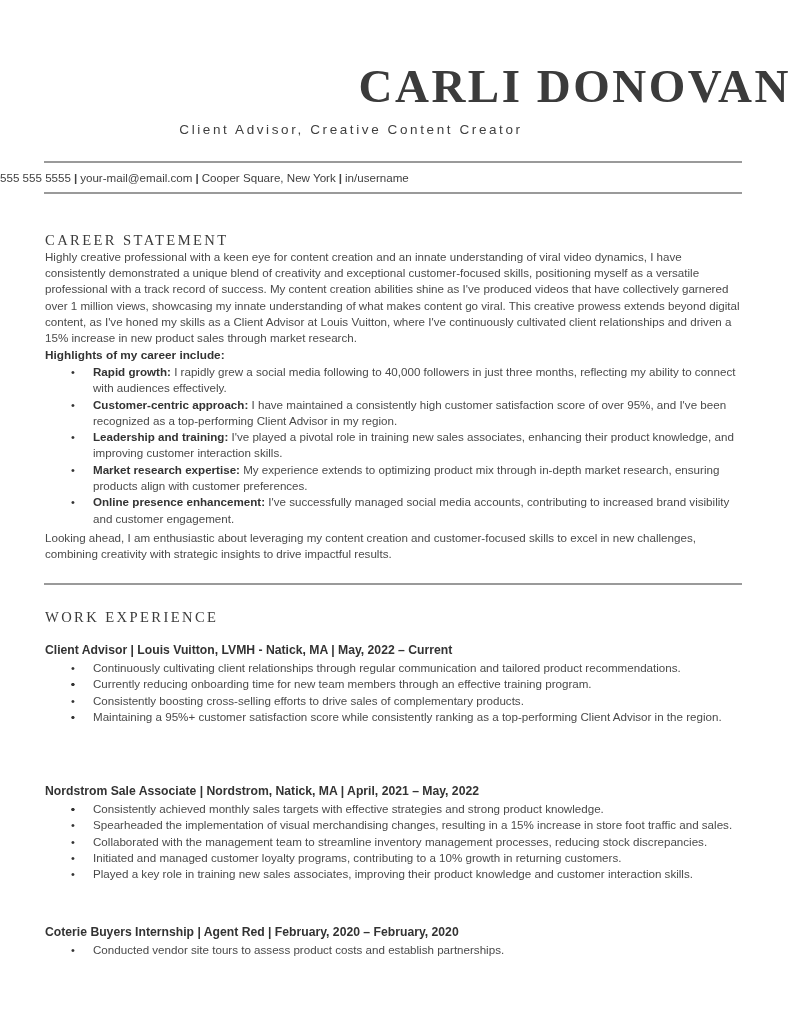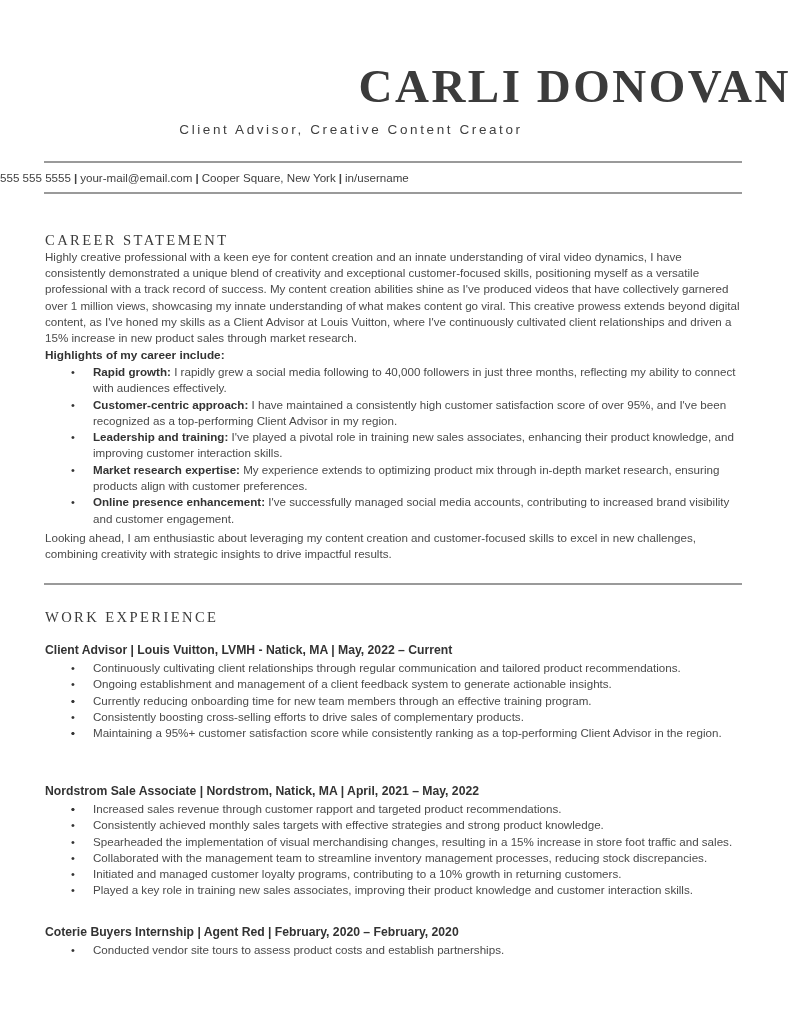--- a/index.html
+++ b/index.html
@@ -52,32 +52,32 @@
 
 <div class="para" style="top:530px;">Looking ahead, I am enthusiastic about leveraging my content creation and customer-focused skills to excel in new challenges, combining creativity with strategic insights to drive impactful results.</div>
 
 <div class="rule" style="top:583px;"></div>
 
 <div class="section-title" style="top:609px;">WORK EXPERIENCE</div>
 
 <div class="job-title" style="top:643px;">Client Advisor | Louis Vuitton, LVMH - Natick, MA | May, 2022 – Current</div>
 <ul class="bullets" style="top:660px;">
   <li><span class="dot">•</span><span>Continuously cultivating client relationships through regular communication and tailored product recommendations.</span></li>
-  <li><span class="dot">•</span><span>Ongoing establishment and management of a client feedback system to generate actionable insights.</span></li>
+  <li><span class="dot">•</span></li>
   <li><span class="dot">•</span></li>
   <li><span class="dot">•</span><span>Currently reducing onboarding time for new team members through an effective training program.</span></li>
   <li><span class="dot">•</span><span>Consistently boosting cross-selling efforts to drive sales of complementary products.</span></li>
   <li><span class="dot">•</span></li>
   <li><span class="dot">•</span><span>Maintaining a 95%+ customer satisfaction score while consistently ranking as a top-performing Client Advisor in the region.</span></li>
 </ul>
 
 <div class="job-title" style="top:784px;">Nordstrom Sale Associate | Nordstrom, Natick, MA | April, 2021 – May, 2022</div>
 <ul class="bullets" style="top:801px;">
   <li><span class="dot">•</span></li>
-  <li><span class="dot">•</span><span>Increased sales revenue through customer rapport and targeted product recommendations.</span></li>
+  <li><span class="dot">•</span></li>
   <li><span class="dot">•</span><span>Consistently achieved monthly sales targets with effective strategies and strong product knowledge.</span></li>
   <li><span class="dot">•</span><span>Spearheaded the implementation of visual merchandising changes, resulting in a 15% increase in store foot traffic and sales.</span></li>
   <li><span class="dot">•</span><span>Collaborated with the management team to streamline inventory management processes, reducing stock discrepancies.</span></li>
   <li><span class="dot">•</span><span>Initiated and managed customer loyalty programs, contributing to a 10% growth in returning customers.</span></li>
   <li><span class="dot">•</span><span>Played a key role in training new sales associates, improving their product knowledge and customer interaction skills.</span></li>
 </ul>
 
 <div class="job-title" style="top:925px;">Coterie Buyers Internship | Agent Red | February, 2020 – February, 2020</div>
 <ul class="bullets" style="top:942px;">
   <li><span class="dot">•</span><span>Conducted vendor site tours to assess product costs and establish partnerships.</span></li>

